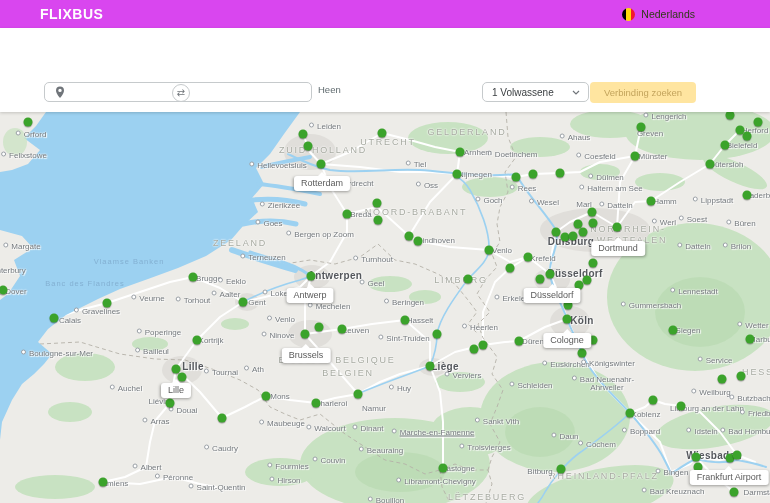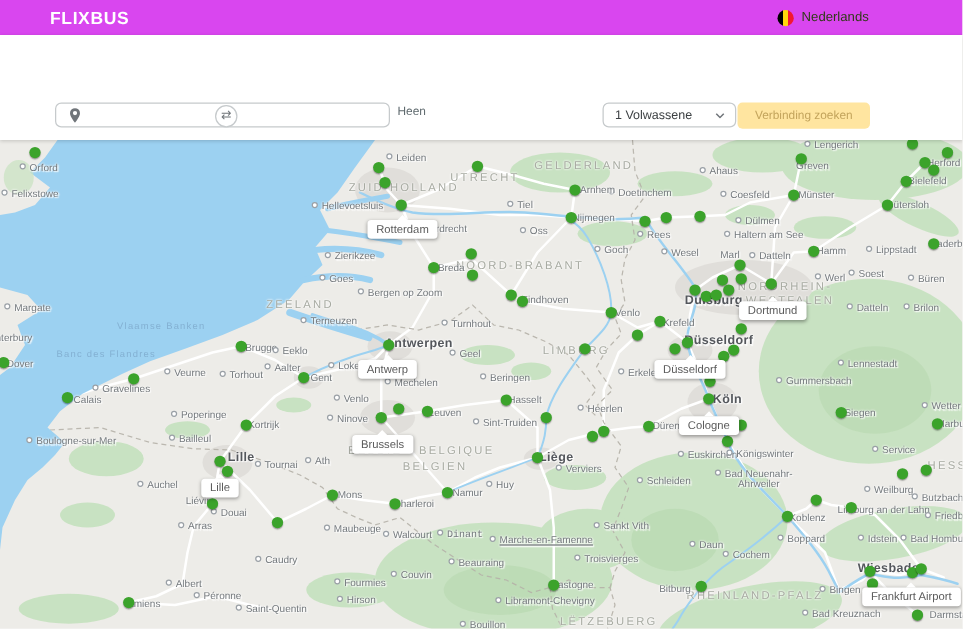--- a/index.html
+++ b/index.html
@@ -248,22 +248,22 @@
       <span class="clabel ring" style="left: 281px; top: 207px;">Venlo</span>
       <span class="clabel ring" style="left: 278px; top: 223px;">Ninove</span>
       <span class="clabel" style="left: 356px; top: 218px;">Leuven</span>
       <span class="clabel" style="left: 420px; top: 208px;">Hasselt</span>
       <span class="clabel ring" style="left: 404px; top: 190px;">Beringen</span>
       <span class="clabel ring" style="left: 404px; top: 226px;">Sint-Truiden</span>
       <span class="clabel ring" style="left: 480px; top: 215px;">Heerlen</span>
       <span class="clabel big" style="left: 445px; top: 254px;">Liège</span>
       <span class="clabel ring" style="left: 463px; top: 263px;">Verviers</span>
       <span class="clabel ring" style="left: 400px; top: 276px;">Huy</span>
-      <span class="clabel" style="left: 374px; top: 282px;">Namur</span>
-      <span class="clabel ring" style="left: 368px; top: 316px; font-family: Liberation Mono, monospace;">Dinant</span>
+      <span class="clabel" style="left: 374px; top: 296px;">Namur</span>
+      <span class="clabel ring" style="left: 368px; top: 316px;">Dinant</span>
       <span class="clabel ring" style="left: 433px; top: 320px; text-decoration: underline;">Marche-en-Famenne</span>
       <span class="clabel ring" style="left: 497px; top: 309px;">Sankt Vith</span>
       <span class="clabel ring" style="left: 381px; top: 338px;">Beauraing</span>
       <span class="clabel ring" style="left: 485px; top: 335px;">Troisvierges</span>
       <span class="clabel" style="left: 458px; top: 356px;">Bastogne</span>
       <span class="clabel ring" style="left: 436px; top: 369px;">Libramont-Chevigny</span>
       <span class="clabel ring" style="left: 386px; top: 388px;">Bouillon</span>
       <span class="clabel" style="left: 280px; top: 284px;">Mons</span>
       <span class="clabel" style="left: 331px; top: 291px;">Charleroi</span>
       <span class="clabel ring" style="left: 282px; top: 311px;">Maubeuge</span>

